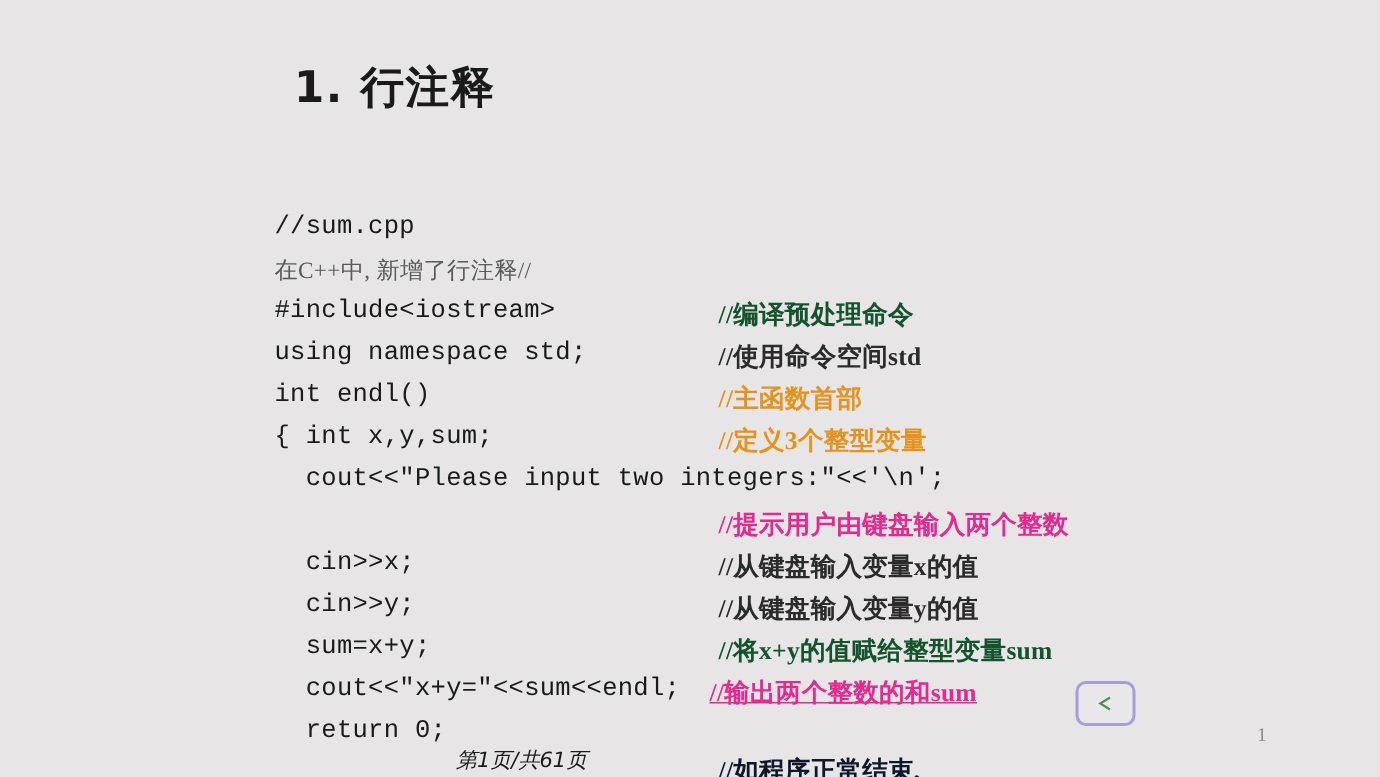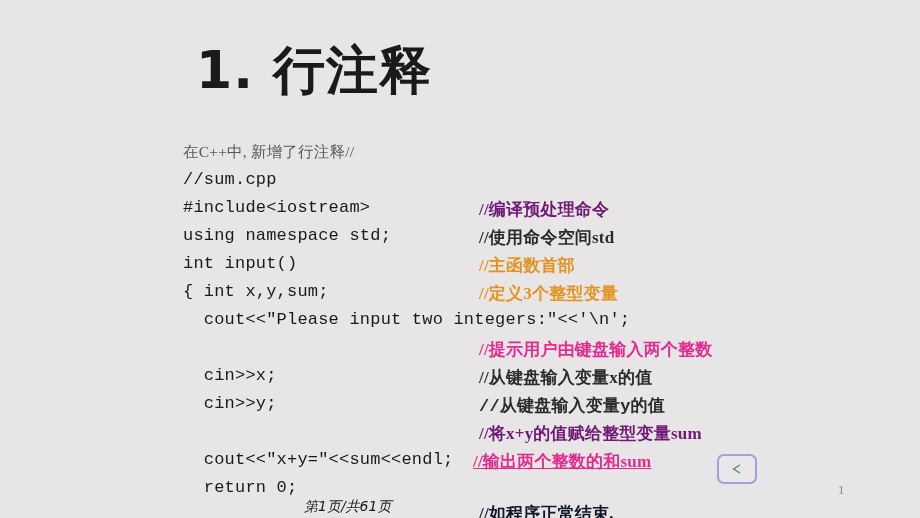--- a/index.html
+++ b/index.html
@@ -21,21 +21,21 @@
     overflow: hidden;
   }
 
   
   #slide-title {
     position: absolute;
     left: 196px;
     top: 44px;
     font-family: "DejaVu Sans", "Liberation Sans", sans-serif;
     font-weight: bold;
-    font-size: 52px;
+    font-size: 29px;
     letter-spacing: 1px;
     color: #1a1a1a;
     white-space: nowrap;
     line-height: 1;
   }
 
   
   #code-block {
     position: absolute;
     left: 183px;
@@ -69,21 +69,21 @@
 
   
   .intro-line .code-text {
     font-family: "Liberation Serif", "DejaVu Serif", serif;
     font-size: 15.5px;
     color: #5a5a5a;
     font-weight: normal;
   }
 
   
-  .c-steel   { color: #701a75; }
+  .c-steel   { color: #14532d; }
   .c-dark    { color: #2b2b2b; }
   .c-orange  { color: #e59320; }
   .c-magenta { color: #e42a8e; }
   .c-rose    { color: #0f172a; margin-top: 24px; }
 
   
   #nav-prev-button {
     position: absolute;
     left: 717px;
     top: 454px;
@@ -120,57 +120,58 @@
   }
 </style>
 </head>
 <body>
 
 <div id="slide">
 
   <div id="slide-title">1. 行注释</div>
 
   <div id="code-block">
+      <div class="code-row">
+        <span class="code-text">//sum.cpp</span>
+      </div>
       <div class="code-row intro-line">
         <span class="code-text">在C++中, 新增了行注释//</span>
-      </div>
-      <div class="code-row">
-        <span class="code-text">//sum.cpp</span>
       </div>
       <div class="code-row">
         <span class="code-text">#include&lt;iostream&gt;</span>
         <span class="comment-text c-steel" style="left: 296px;">//编译预处理命令</span>
       </div>
       <div class="code-row">
         <span class="code-text">using namespace std;</span>
         <span class="comment-text c-dark" style="left: 296px;">//使用命令空间std</span>
       </div>
       <div class="code-row">
-        <span class="code-text">int input()</span>
+        <span class="code-text">int endl()</span>
         <span class="comment-text c-orange" style="left: 296px;">//主函数首部</span>
       </div>
       <div class="code-row">
         <span class="code-text">{ int x,y,sum;</span>
         <span class="comment-text c-orange" style="left: 296px;">//定义3个整型变量</span>
       </div>
       <div class="code-row">
         <span class="code-text">  cout&lt;&lt;"Please input two integers:"&lt;&lt;'\n';</span>
       </div>
       <div class="code-row">
         <span class="comment-text c-magenta" style="left: 296px;">//提示用户由键盘输入两个整数</span>
       </div>
       <div class="code-row">
         <span class="code-text">  cin&gt;&gt;x;</span>
         <span class="comment-text c-dark" style="left: 296px;">//从键盘输入变量x的值</span>
       </div>
       <div class="code-row">
         <span class="code-text">  cin&gt;&gt;y;</span>
-        <span class="comment-text c-dark" style="left: 296px; font-family: Liberation Mono, monospace;">//从键盘输入变量y的值</span>
+        <span class="comment-text c-dark" style="left: 296px;">//从键盘输入变量y的值</span>
       </div>
       <div class="code-row">
+        <span class="code-text">  sum=x+y;</span>
         <span class="comment-text c-steel" style="left: 296px;">//将x+y的值赋给整型变量sum</span>
       </div>
       <div class="code-row">
         <span class="code-text">  cout&lt;&lt;"x+y="&lt;&lt;sum&lt;&lt;endl;</span>
         <span class="comment-text c-magenta" style="left: 290px; text-decoration: underline;">//输出两个整数的和sum</span>
       </div>
       <div class="code-row">
         <span class="code-text">  return 0;</span>
         <span class="comment-text c-rose" style="left: 296px;">//如程序正常结束,</span>
       </div>

